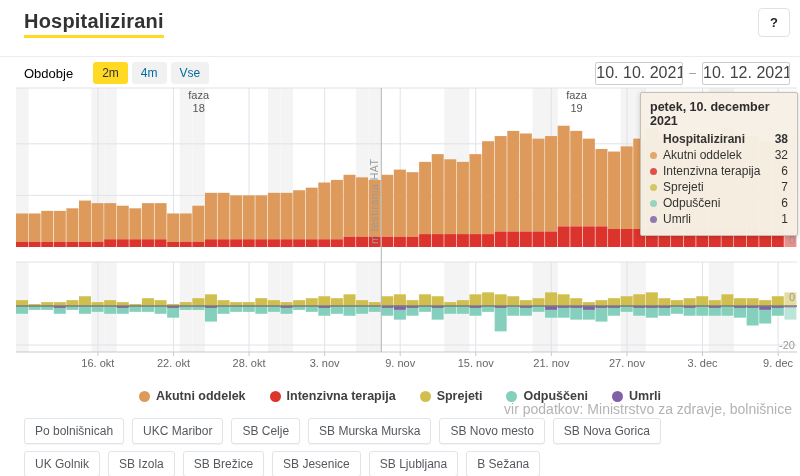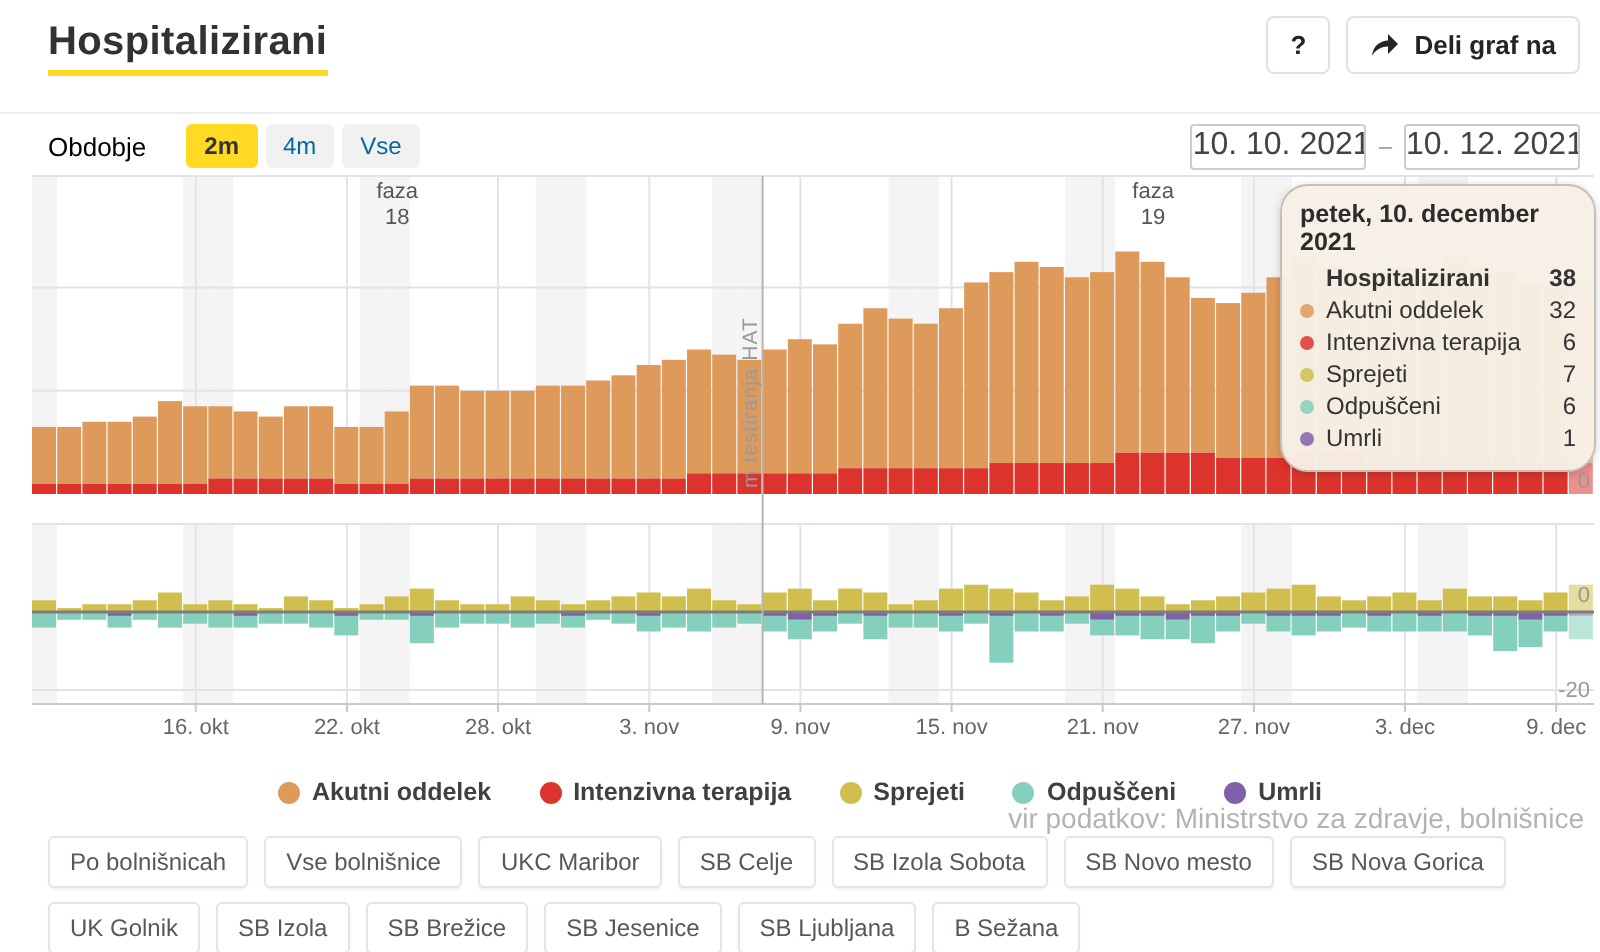--- a/index.html
+++ b/index.html
@@ -21,32 +21,32 @@
   }
   .share-icon svg { display:block; }
   .header-divider { position:absolute; top:56px; left:0; width:800px; border-top:1px solid #ececec; }
   .controls { position:absolute; top:61px; left:24px; right:10px; height:24px; display:flex; align-items:center; }
   .period-label { font-size:13px; color:#000000; margin-right:20px; }
   .period-group { display:flex; gap:4px; }
   .period-btn {
     font-size:12px; padding:4px 9px; border-radius:3px; border:none;
     background:#f1f1f1; color:#0369a1; cursor:pointer; font-weight:normal;
   }
-  .period-btn.active { background:#ffd922; color:#333; font-weight:bold; }
+  .period-btn.active { background:#ffd922; color:#333; font-weight:normal; }
   .controls .spacer { flex:1; }
   .date-input {
     width:88px; height:23px; border:1px solid #ccc; border-radius:2px;
     font-size:16px; color:#444; text-align:center; background:#fff;
     font-family:"Liberation Sans", sans-serif;
   }
   .date-sep { margin:0 6px; color:#999; font-size:12px; }
   .chart-wrap { position:absolute; left:0; top:86px; width:800px; height:292px; }
   .tooltip {
     position:absolute; left:640px; top:92px; width:158px;
-    background:rgba(247,239,229,0.97); border:1px solid #c6bfb4; border-radius:14px;
+    background:rgba(247,239,229,0.97); border:1px solid #c6bfb4; border-radius:2px;
     box-shadow:0 1px 5px rgba(0,0,0,.18); padding:7px 9px 8px 9px; font-size:12px;
   }
   .tooltip-title { font-weight:bold; font-size:12.5px; margin-bottom:3px; color:#2c2c2c; }
   .tt-row { display:flex; align-items:center; line-height:16px; color:#333; }
   .tt-row.emph { font-weight:bold; padding-left:13px; }
   .tt-dot { width:7px; height:7px; border-radius:50%; margin-right:6px; flex:0 0 auto; opacity:.85; }
   .tt-label { flex:1; white-space:nowrap; }
   .tt-value { text-align:right; min-width:18px; }
   .legend { position:absolute; top:389px; left:0; width:800px; display:flex; justify-content:center; gap:24px; }
   .legend-item { display:flex; align-items:center; gap:6px; font-size:12.5px; font-weight:bold; color:#404040; }
@@ -61,28 +61,20 @@
   }
 </style>
 </head>
 <body>
 
 <h1 class="page-title">Hospitalizirani</h1>
 
 <div class="top-actions">
   <button class="btn-plain">
     <span>?</span>
-  </button>
-  <button class="btn-plain">
-    <span class="share-icon">
-      <svg width="15" height="13" viewBox="0 0 15 13">
-          <path d="M1,12 C1.5,6.5 5.5,4.5 9,4.3 L9,1 L14,6 L9,11 L9,7.3 C6,7.4 3,8.5 1,12 Z" fill="#212529"></path>
-        </svg>
-    </span>
-    <span>Deli graf na</span>
   </button>
 </div>
 
 <div class="header-divider"></div>
 
 <div class="controls">
   <span class="period-label">Obdobje</span>
   <span class="period-group" id="period-group">
       <button class="period-btn active">2m</button>
       <button class="period-btn">4m</button>
@@ -524,24 +516,23 @@
       <span class="legend-dot" style="background: rgb(128, 97, 168);"></span>
       <span>Umrli</span>
     </div>
   </div>
 
 <div class="source-note">vir podatkov: Ministrstvo za zdravje, bolnišnice</div>
 
 <div class="filters">
   <div class="filter-row" id="filter-row1">
       <button class="filter-btn">Po bolnišnicah</button>
-      <button class="filter-btn">Vse bolnišnice</button>
       <button class="filter-btn">UKC Maribor</button>
       <button class="filter-btn">SB Celje</button>
-      <button class="filter-btn">SB Izola Sobota</button>
+      <button class="filter-btn">SB Murska Murska</button>
       <button class="filter-btn">SB Novo mesto</button>
       <button class="filter-btn">SB Nova Gorica</button>
     </div>
   <div class="filter-row" id="filter-row2">
       <button class="filter-btn">UK Golnik</button>
       <button class="filter-btn">SB Izola</button>
       <button class="filter-btn">SB Brežice</button>
       <button class="filter-btn">SB Jesenice</button>
       <button class="filter-btn">SB Ljubljana</button>
       <button class="filter-btn">B Sežana</button>

